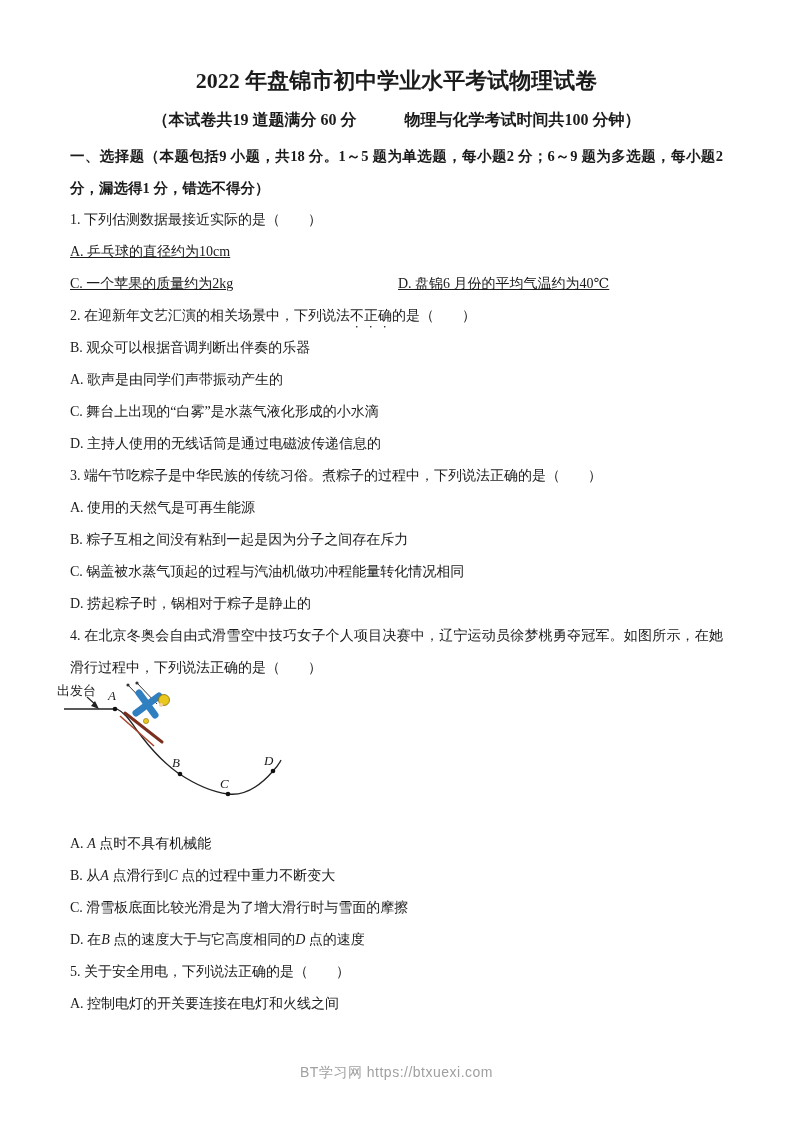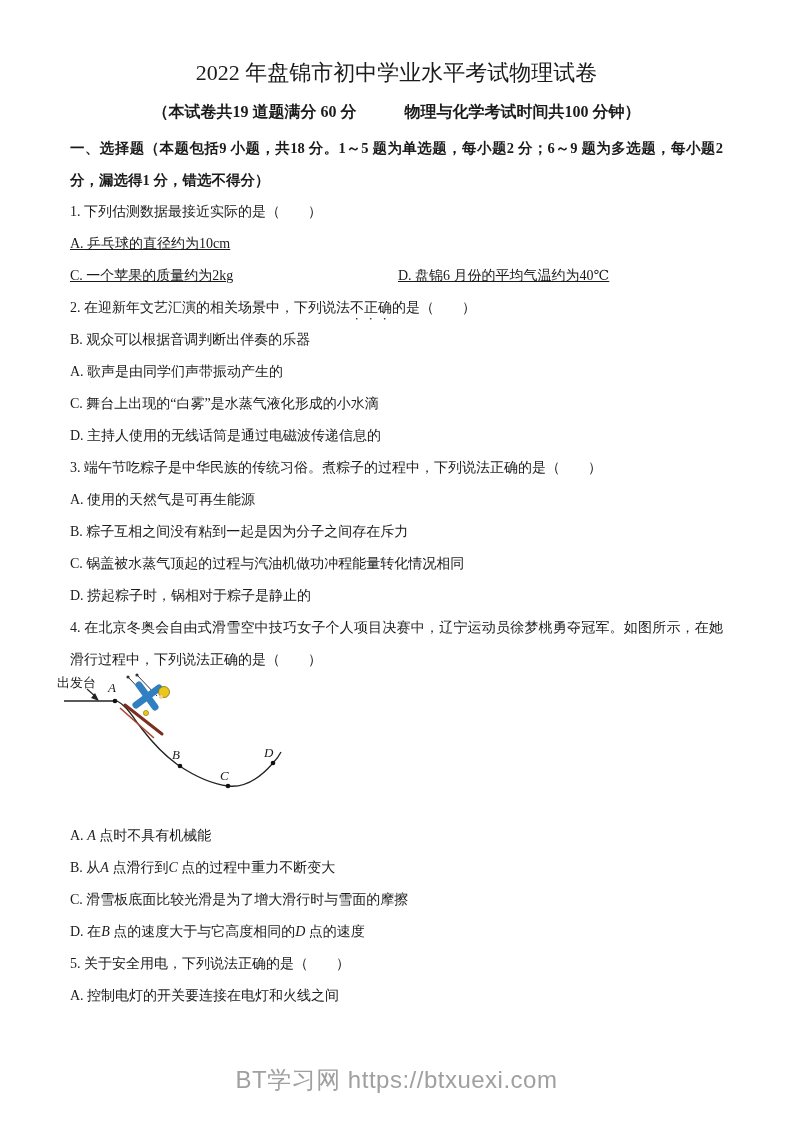--- a/index.html
+++ b/index.html
@@ -8,24 +8,24 @@
     width:793px; height:1122px;
     background:#ffffff;
     color:#1b1b1b;
     font-family:"Liberation Serif","DejaVu Serif",serif;
     overflow:hidden;
     margin:0 auto;
   }
   .content { padding:58px 70px 0 70px; }
 
   .title {
-    margin:0;
+    margin:8px;
     text-align:center;
     font-size:22px;
-    font-weight:normal;
+    font-weight:bold;
     line-height:30px;
   }
   .subtitle {
     margin-top:12px;
     text-align:center;
     font-size:16px;
     font-weight:bold;
     line-height:24px;
     white-space:pre-wrap;
   }
@@ -71,21 +71,21 @@
     margin-top:-4px;
   }
   .fig-label { font-size:13px; fill:#1b1b1b; }
   .fig-point { font-size:13px; font-style:italic; fill:#1b1b1b; }
 
   .footer {
     position:absolute;
     left:0; right:0; top:1064px;
     text-align:center;
     font-family:"Liberation Sans","DejaVu Sans",sans-serif;
-    font-size:24px;
+    font-size:14px;
     color:#a0a0a0;
     letter-spacing:0.5px;
   }
 </style>
 </head>
 <body>
 
 <div class="page">
   <div class="content">
 

